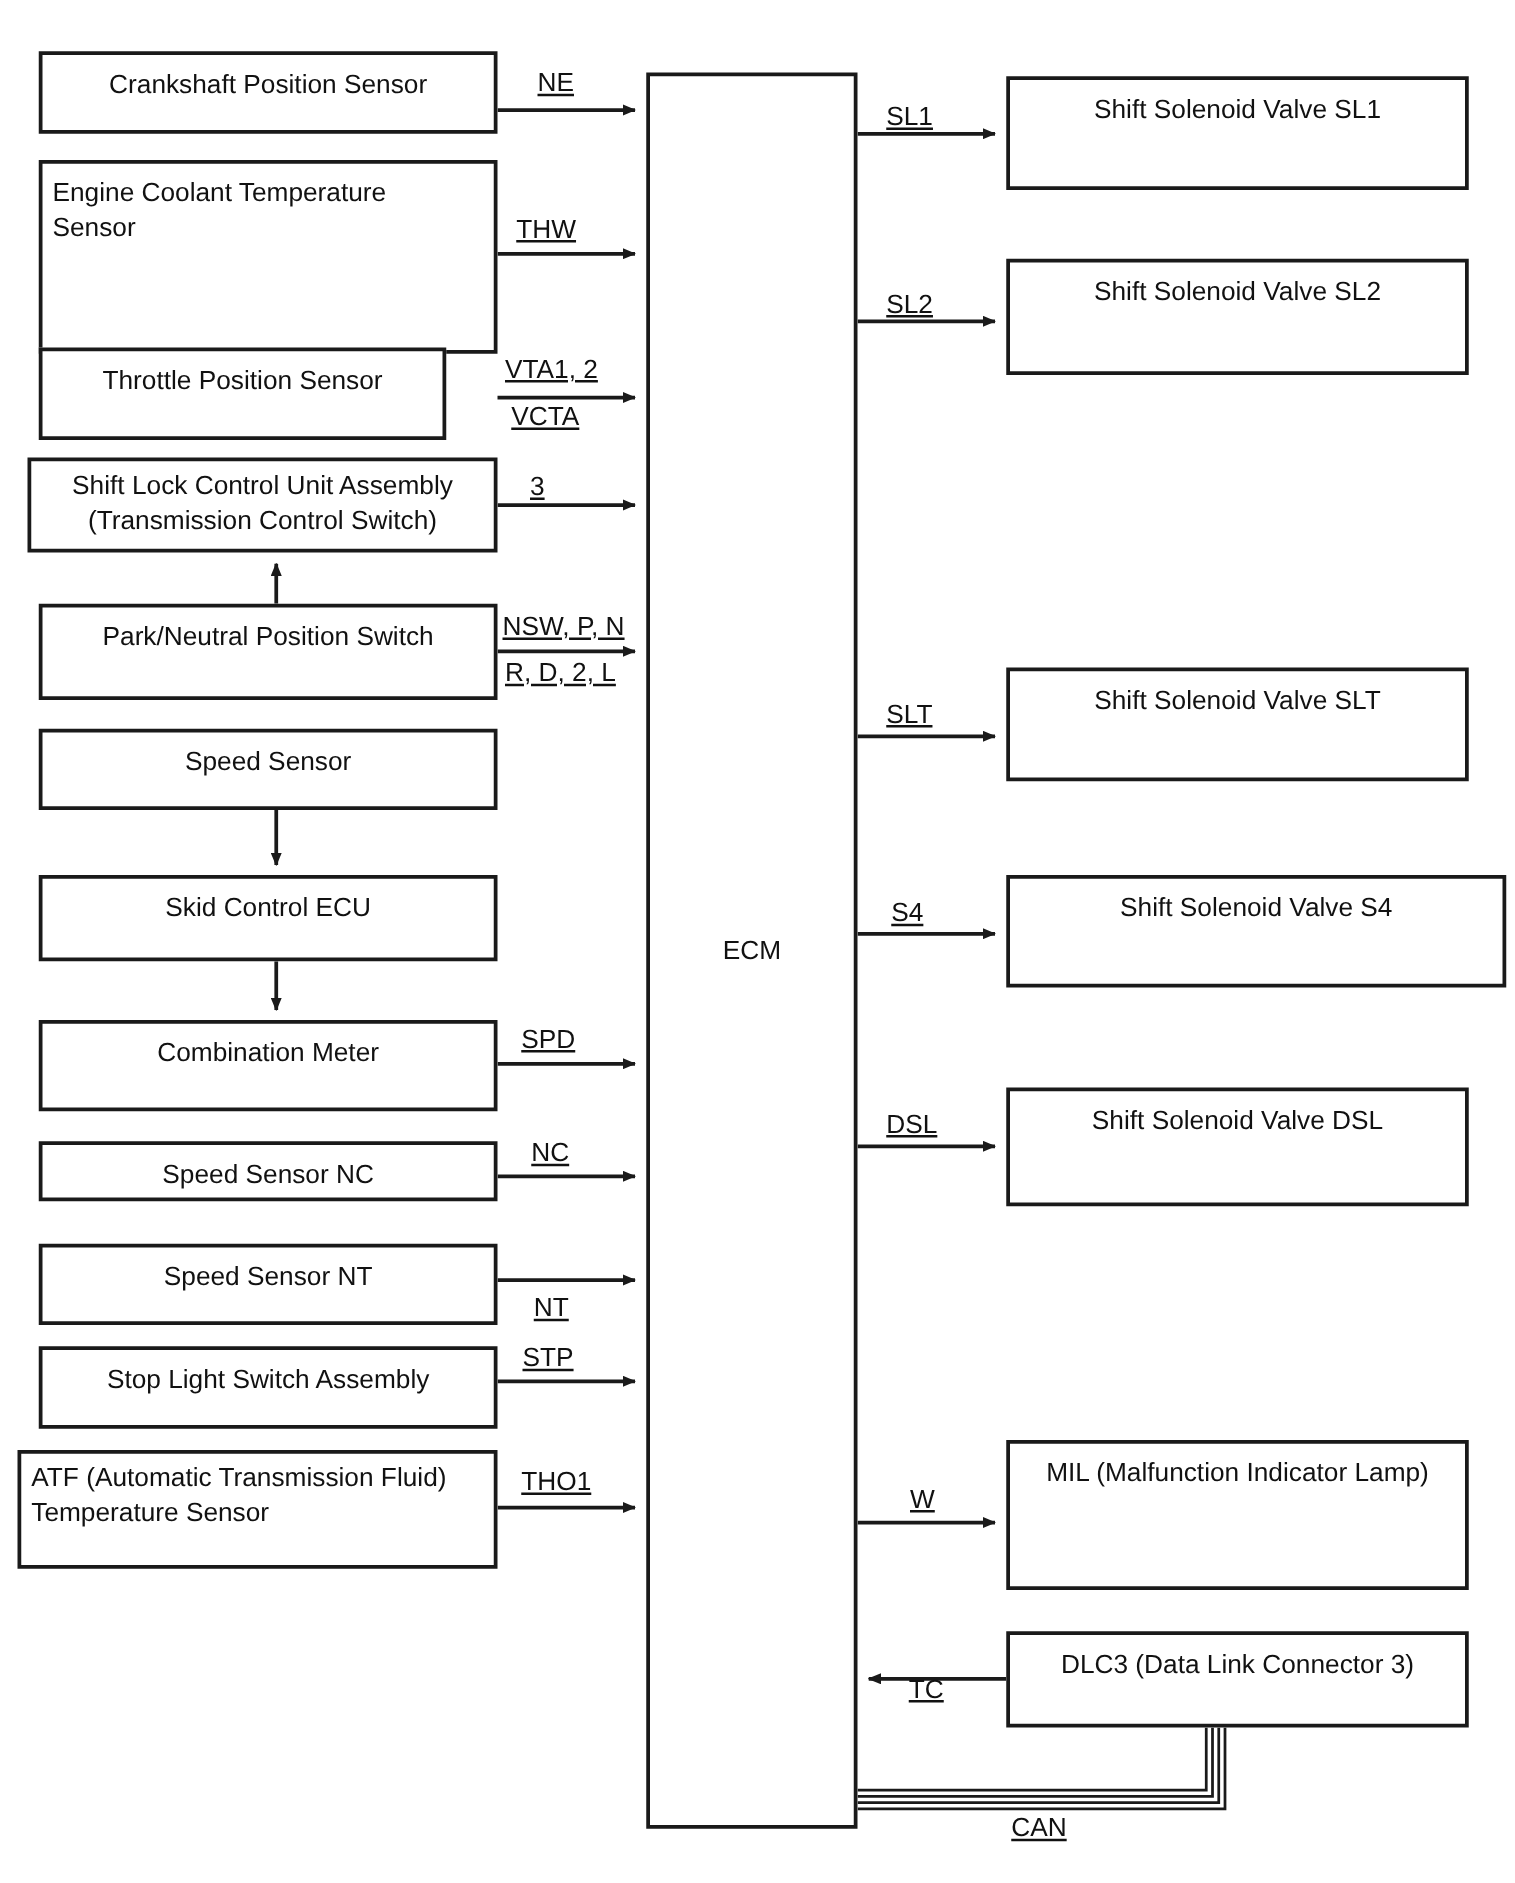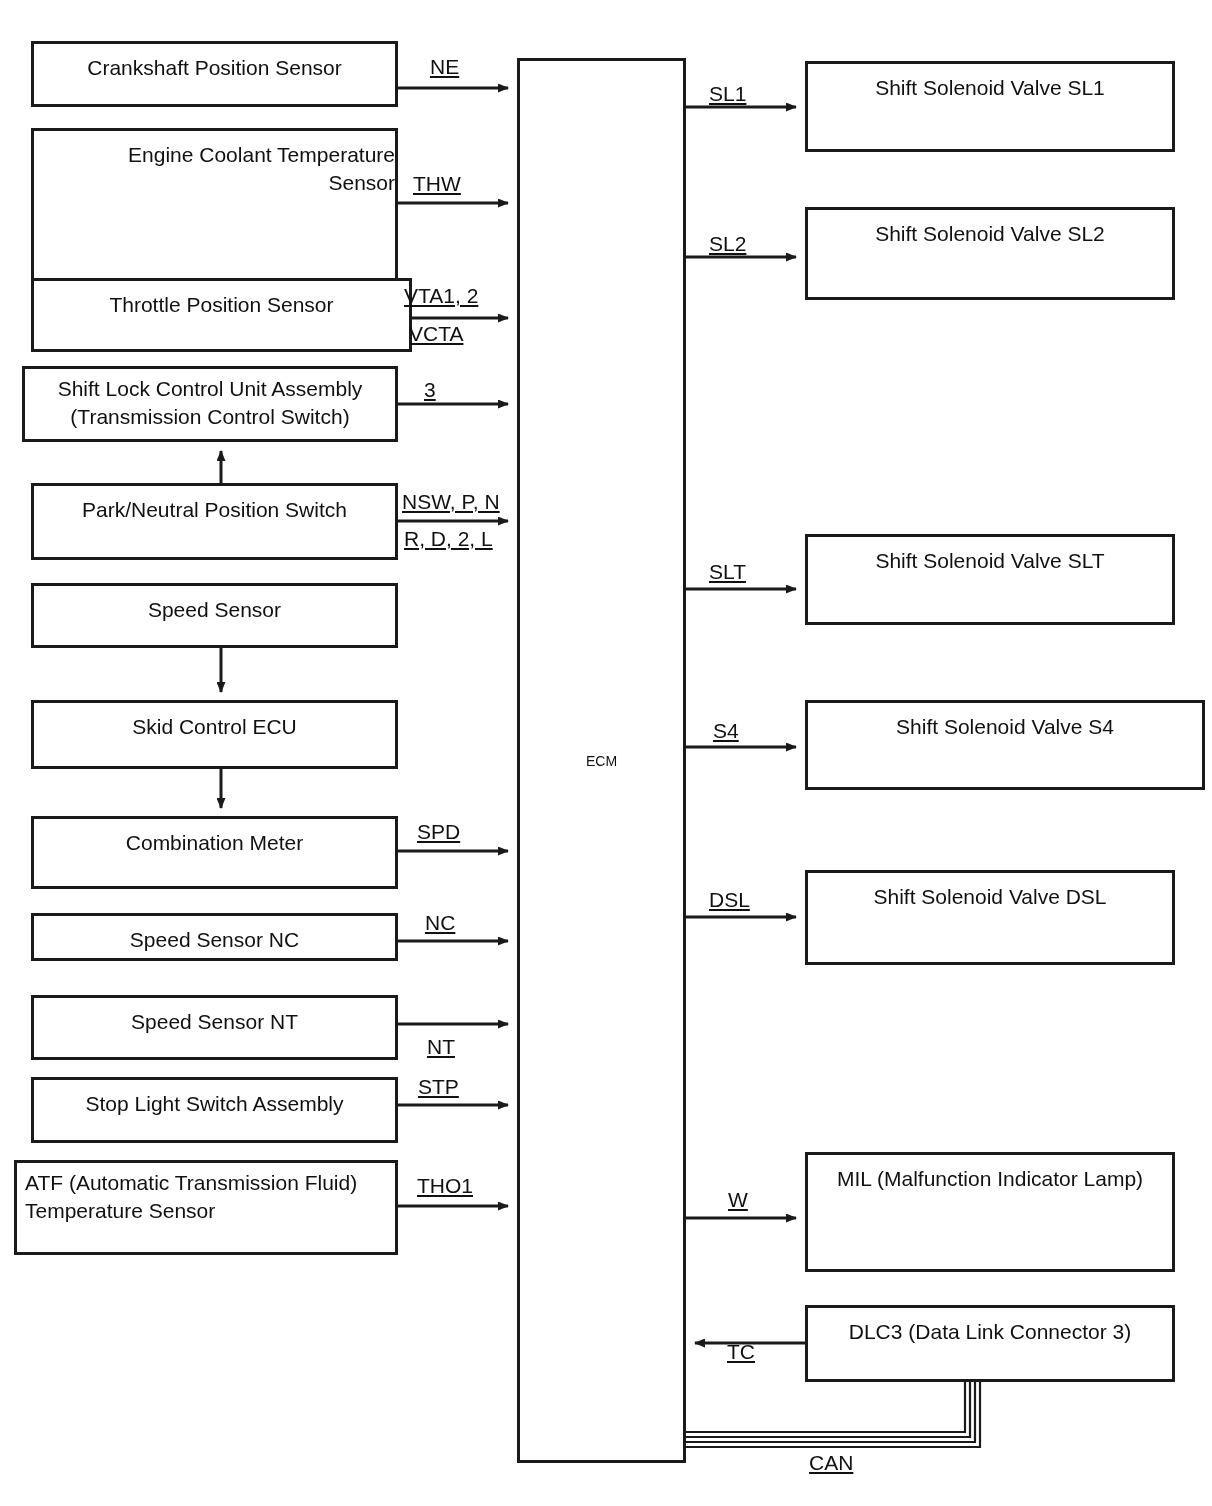--- a/index.html
+++ b/index.html
@@ -35,21 +35,21 @@
     white-space: pre-line;
   }
   .ecm {
     position: absolute;
     box-sizing: border-box;
     border: 3px solid #1a1a1a;
     background: #ffffff;
     display: flex;
     align-items: center;
     justify-content: center;
-    font-size: 14px;
+    font-size: 21px;
     color: #111111;
   }
   .sig {
     position: absolute;
     font-size: 21px;
     color: #111111;
     white-space: nowrap;
     text-decoration: underline;
   }
   svg.wires {
@@ -113,26 +113,26 @@
     <polyline points="965,1382 965,1432 686,1432" stroke-width="2.2"></polyline>
     <polyline points="970,1382 970,1437 686,1437" stroke-width="2.2"></polyline>
     <polyline points="975,1382 975,1442 686,1442" stroke-width="2.2"></polyline>
     <polyline points="980,1382 980,1447 686,1447" stroke-width="2.2"></polyline>
   </svg>
 
   <div class="box" style="left:31px; top:41px; width:367px; height:66px;">
     <span class="box-label">Crankshaft Position Sensor</span>
   </div>
 
-  <div class="box left-align" style="left:31px; top:128px; width:367px; height:155px;text-align:right;">
+  <div class="box left-align" style="left:31px; top:128px; width:367px; height:155px;">
     <span class="box-label">Engine Coolant Temperature
 Sensor</span>
   </div>
 
-  <div class="box" style="left:31px; top:278px; width:381px; height:74px;">
+  <div class="box" style="left:31px; top:278px; width:326px; height:74px;">
     <span class="box-label">Throttle Position Sensor</span>
   </div>
 
   <div class="box" style="left:22px; top:366px; width:376px; height:76px; padding-top:6px;">
     <span class="box-label">Shift Lock Control Unit Assembly
 (Transmission Control Switch)</span>
   </div>
 
   <div class="box" style="left:31px; top:483px; width:367px; height:77px;">
     <span class="box-label">Park/Neutral Position Switch</span>

